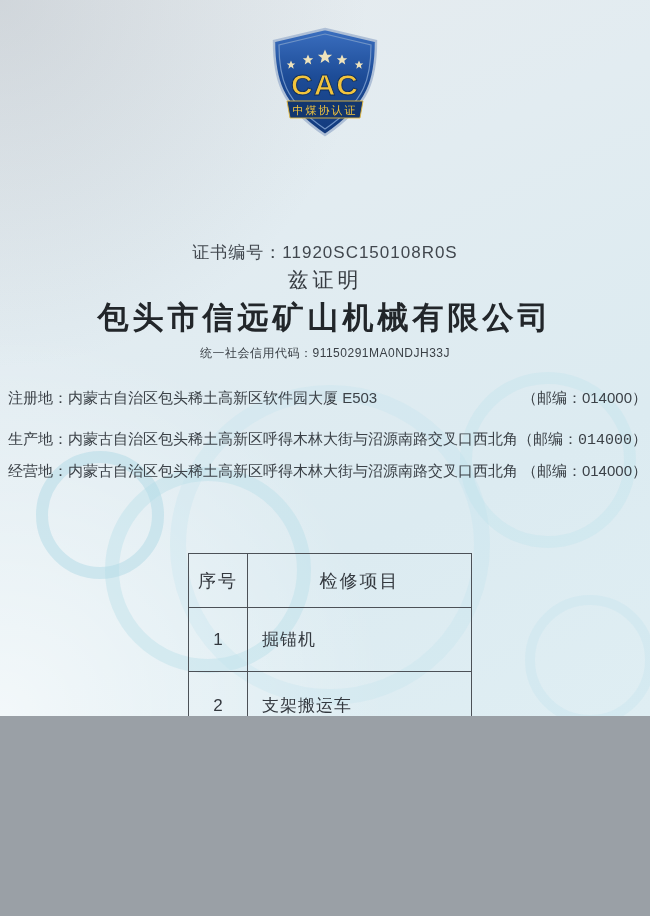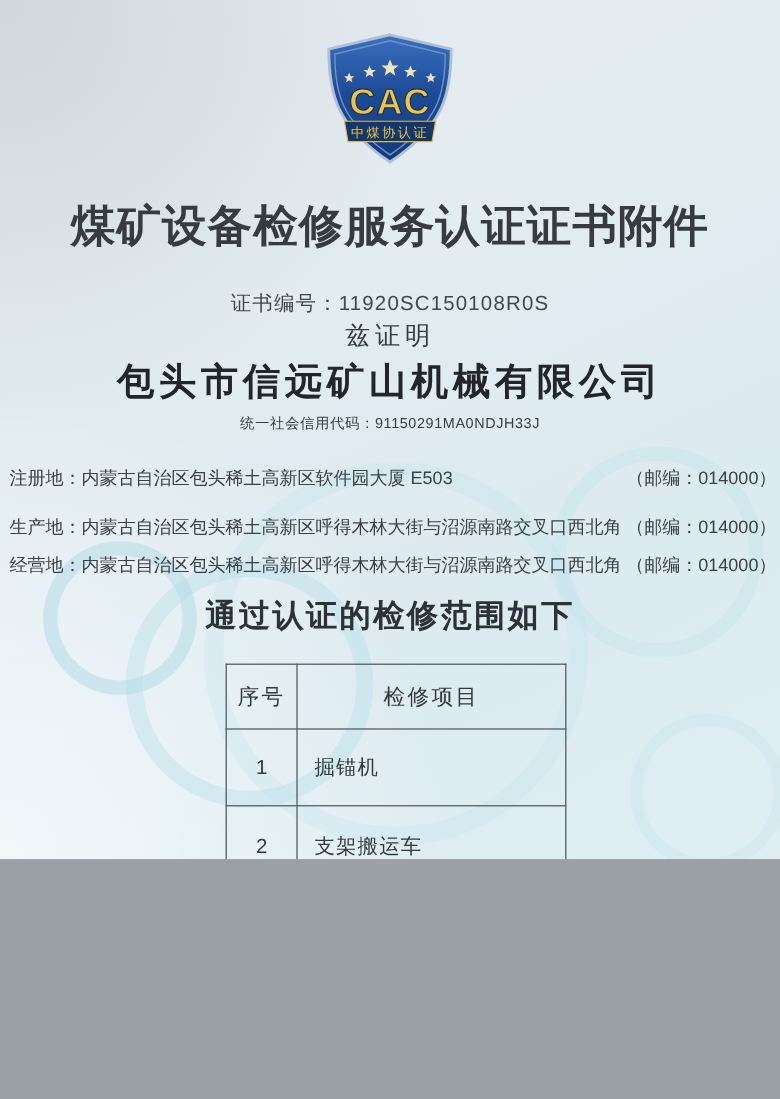--- a/index.html
+++ b/index.html
@@ -22,21 +22,21 @@
   .abs{position:absolute;}
   .centered{left:0;width:100%;text-align:center;}
   .title{top:164px;font-size:37px;font-weight:bold;color:#373b41;letter-spacing:1px;}
   .cert-no{top:241px;font-size:17px;color:#41474e;letter-spacing:1px;}
   .hereby{top:266px;font-size:21px;color:#363b41;letter-spacing:4px;}
   .company{top:297px;font-size:31px;font-weight:bold;color:#22262a;letter-spacing:4px;}
   .credit{top:345px;font-size:12px;color:#393f45;letter-spacing:0.5px;}
   .addr-row{left:8px;right:3px;display:flex;align-items:baseline;font-size:15px;color:#3b4147;}
   .addr-row .postal{margin-left:auto;white-space:nowrap;}
   .addr-0{top:389px;}
-  .addr-1{top:430px;}
+  .addr-1{top:430px;font-family:Liberation Mono, monospace;}
   .addr-2{top:462px;}
   .scope-title{top:496px;font-size:26px;font-weight:bold;color:#2d3237;letter-spacing:2px;}
   table.cert-table{
     position:absolute;left:188px;top:553px;width:284px;
     border-collapse:collapse;table-layout:fixed;
     font-size:17px;color:#34393f;padding-left:36px;
   }
   table.cert-table th,table.cert-table td{
     border:1.6px solid #4c5157;
     background:transparent;
@@ -94,21 +94,20 @@
         <path transform="translate(59,31) scale(0.75)" d="M0,-10 L2.9,-3.1 L9.5,-3.1 L4.2,1.2 L5.9,8.1 L0,4 L-5.9,8.1 L-4.2,1.2 L-9.5,-3.1 L-2.9,-3.1 Z"></path>
         <path transform="translate(76,34) scale(0.55)" d="M0,-10 L2.9,-3.1 L9.5,-3.1 L4.2,1.2 L5.9,8.1 L0,4 L-5.9,8.1 L-4.2,1.2 L-9.5,-3.1 L-2.9,-3.1 Z"></path>
         <path transform="translate(93,39) scale(0.45)" d="M0,-10 L2.9,-3.1 L9.5,-3.1 L4.2,1.2 L5.9,8.1 L0,4 L-5.9,8.1 L-4.2,1.2 L-9.5,-3.1 L-2.9,-3.1 Z"></path>
       </g>
       <text x="59" y="69" text-anchor="middle" font-size="30" font-weight="bold" fill="#f2c43d" stroke="#0d2c5c" stroke-width="0.9" letter-spacing="1">CAC</text>
       <polygon points="21,75 97,75 94,92 24,92" fill="#12366e" stroke="#e4b93e" stroke-width="0.9"></polygon>
       <text x="59" y="88" text-anchor="middle" font-size="11" fill="#f2c43d" letter-spacing="2">中煤协认证</text>
     </svg>
   </div>
 
-  <div class="abs centered title">煤矿设备检修服务认证证书附件</div>
   <div class="abs centered cert-no">证书编号：11920SC150108R0S</div>
   <div class="abs centered hereby">兹证明</div>
   <div class="abs centered company">包头市信远矿山机械有限公司</div>
   <div class="abs centered credit">统一社会信用代码：91150291MA0NDJH33J</div>
 
   <div class="abs addr-row addr-0">
     <span>注册地：</span>
     <span>内蒙古自治区包头稀土高新区软件园大厦 E503</span>
     <span class="postal">（邮编：014000）</span>
   </div>
@@ -116,21 +115,20 @@
     <span>生产地：</span>
     <span>内蒙古自治区包头稀土高新区呼得木林大街与沼源南路交叉口西北角</span>
     <span class="postal">（邮编：014000）</span>
   </div>
   <div class="abs addr-row addr-2">
     <span>经营地：</span>
     <span>内蒙古自治区包头稀土高新区呼得木林大街与沼源南路交叉口西北角</span>
     <span class="postal">（邮编：014000）</span>
   </div>
 
-  <div class="abs centered scope-title">通过认证的检修范围如下</div>
 
   <table class="cert-table">
     <colgroup>
         <col class="c1">
         <col>
       </colgroup>
     <tbody>
         <tr class="th-row">
       <th>序号</th>
       <th>检修项目</th>

